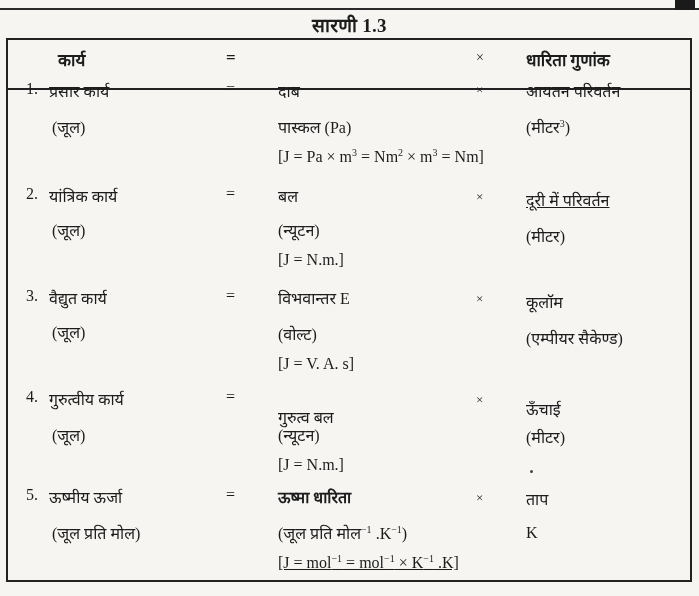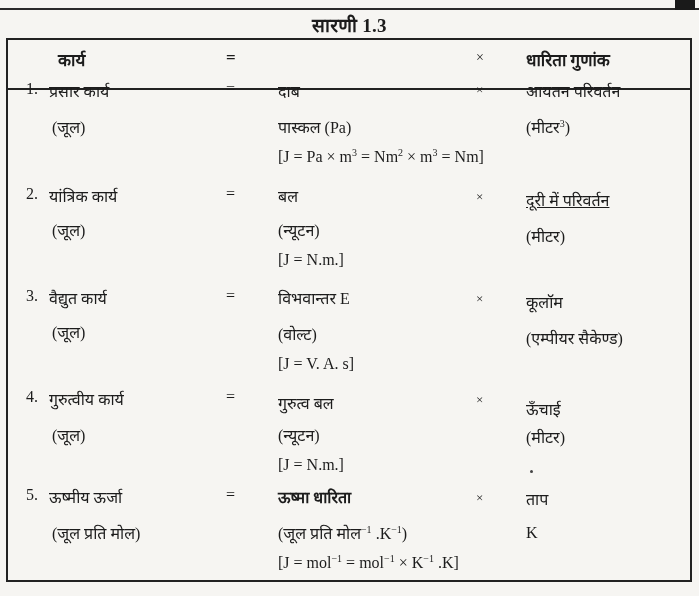--- a/index.html
+++ b/index.html
@@ -103,34 +103,34 @@
     <span class="line xs" style="top:4px;">×</span>
     <span class="line c3" style="top:4px;">कूलॉम</span>
     <span class="line c3" style="top:40px;">(एम्पीयर सैकेण्ड)</span>
   </div>
 
   <div class="row" style="top:348px;">
     <span class="line num" style="top:0;">4.</span>
     <span class="line c1a" style="top:0;">गुरुत्वीय कार्य</span>
     <span class="line c1b" style="top:36px;">(जूल)</span>
     <span class="line eq" style="top:0;">=</span>
-    <span class="line c2" style="top:4px;">गुरुत्व बल</span>
+    <span class="line c2" style="top:18px;">गुरुत्व बल</span>
     <span class="line c2" style="top:36px;">(न्यूटन)</span>
     <span class="line c2" style="top:68px;">[J = N.m.]</span>
     <span class="line xs" style="top:4px;">×</span>
     <span class="line c3" style="top:10px;">ऊँचाई</span>
     <span class="line c3" style="top:38px;">(मीटर)</span>
     <span class="speck" style="left:522px; top:82px;"></span>
   </div>
 
   <div class="row" style="top:446px;">
     <span class="line num" style="top:0;">5.</span>
     <span class="line c1a" style="top:0;">ऊष्मीय ऊर्जा</span>
     <span class="line c1b" style="top:36px;">(जूल प्रति मोल)</span>
     <span class="line eq" style="top:0;">=</span>
     <span class="line c2" style="top:0;font-weight:bold;">ऊष्मा धारिता</span>
     <span class="line c2" style="top:36px;"><span>(जूल प्रति मोल</span><sup>−1</sup><span> .K</span><sup>−1</sup><span>)</span></span>
-    <span class="line c2" style="top:68px;"><span>[J = mol</span><sup>−1</sup><span> = mol</span><sup>−1</sup><span> × K</span><sup>−1</sup><span> .K]</span></span>
+    <span class="line c2" style="top:68px;text-decoration:underline;"><span>[J = mol</span><sup>−1</sup><span> = mol</span><sup>−1</sup><span> × K</span><sup>−1</sup><span> .K]</span></span>
     <span class="line xs" style="top:4px;">×</span>
     <span class="line c3" style="top:2px;">ताप</span>
     <span class="line c3" style="top:38px;">K</span>
   </div>
 </div>
 
 </body></html>

